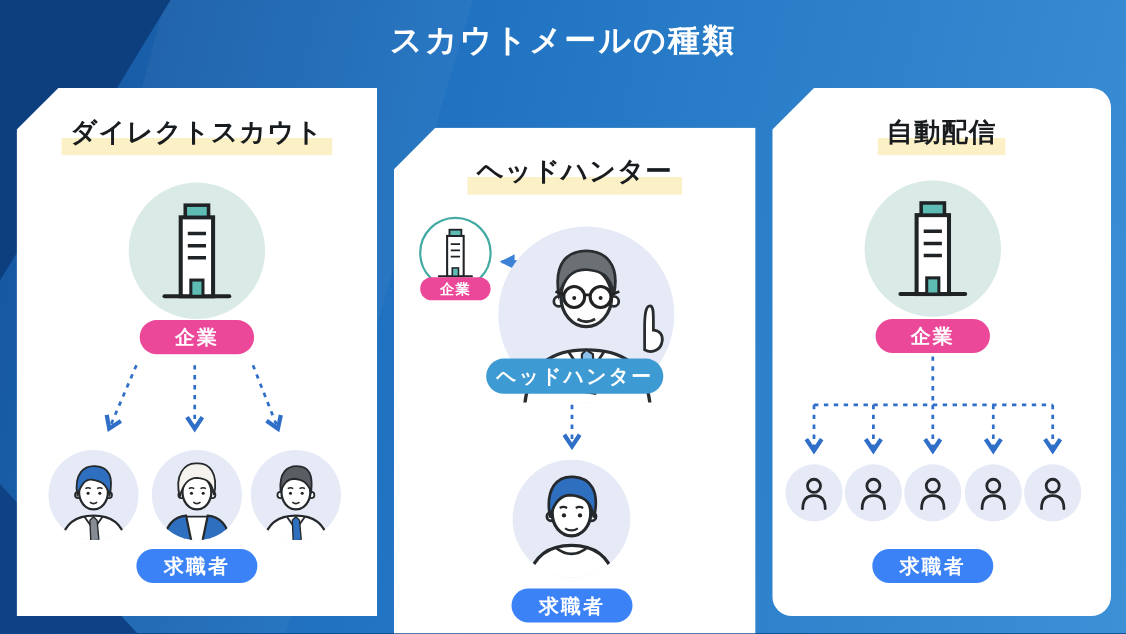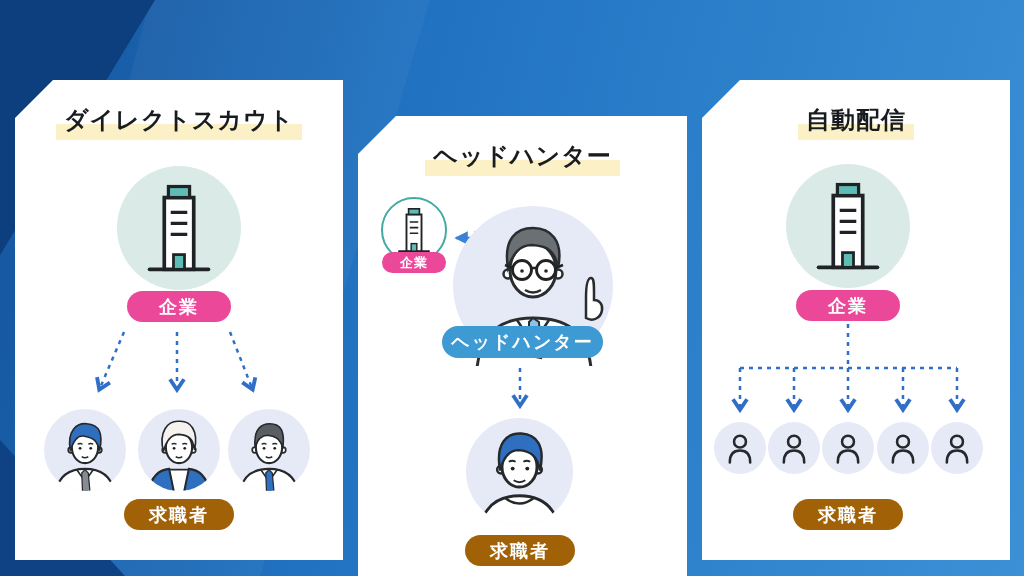--- a/index.html
+++ b/index.html
@@ -16,38 +16,38 @@
   .main-title{
     position:absolute;top:17px;left:0;width:100%;text-align:center;
     color:#ffffff;font-size:29px;font-weight:bold;letter-spacing:2px;
   }
   .card{
     position:absolute;top:80px;height:480px;background:#ffffff;
     clip-path:polygon(38px 0,100% 0,100% 100%,0 100%,0 38px);
   }
   .card1{left:15px;width:328px;}
   .card2{left:358px;width:329px;margin-top:36px;}
-  .card3{left:702px;width:308px;}
+  .card3{left:702px;width:308px;border-radius:18px;}
   .panel-title{
     position:absolute;top:24px;left:0;width:100%;text-align:center;
     font-size:24px;font-weight:bold;color:#191c1f;letter-spacing:1px;
   }
   .panel-title .hl{
     background:linear-gradient(180deg,rgba(0,0,0,0) 54%,#fbf0c6 54%);
     padding:0 8px 7px 8px;
   }
   .circle{position:absolute;border-radius:50%;}
   .mint{background:#d9eae7;}
   .lav{background:#e6eaf7;overflow:hidden;}
   .pill{
     position:absolute;display:flex;align-items:center;justify-content:center;
     border-radius:16px;color:#ffffff;font-weight:bold;letter-spacing:2px;
   }
   .pill-teal{background:#ec4899;}
-  .pill-blue{background:#a16207;}
+  .pill-blue{background:#3b82f6;}
   .pill-sky{background:#3e9ad3;}
   .small-co-circle{
     position:absolute;border-radius:50%;background:#ffffff;border:2.5px solid #43aaa4;
   }
   .abs{position:absolute;}
   svg{display:block;}
 </style>
 </head>
 <body>
 
@@ -68,20 +68,21 @@
         <line x1="31" y1="58" x2="49" y2="58" stroke="#1f2326" stroke-width="3.5"></line>
         <rect x="34" y="80" width="12" height="16" fill="#5fbcb4" stroke="#1f2326" stroke-width="3"></rect>
       </symbol>
       <symbol id="person-glyph" viewBox="0 0 40 40">
         <circle cx="20" cy="12.5" r="7" fill="none" stroke="#26292c" stroke-width="3"></circle>
         <path d="M8 37 C8 27 13 23 20 23 C27 23 32 27 32 37" fill="none" stroke="#26292c" stroke-width="3" stroke-linecap="round"></path>
       </symbol>
     </defs>
   </svg>
 
+  <div class="main-title">スカウトメールの種類</div>
 
   <div class="card card1">
     <div class="panel-title">
       <span class="hl">ダイレクトスカウト</span>
     </div>
 
     <div class="circle mint" style="left:102px;top:86px;width:124px;height:124px;"></div>
     <svg class="abs" style="left:127px;top:101px" width="74" height="92" viewBox="0 0 80 100">
       <use href="#bldg"></use>
     </svg>

